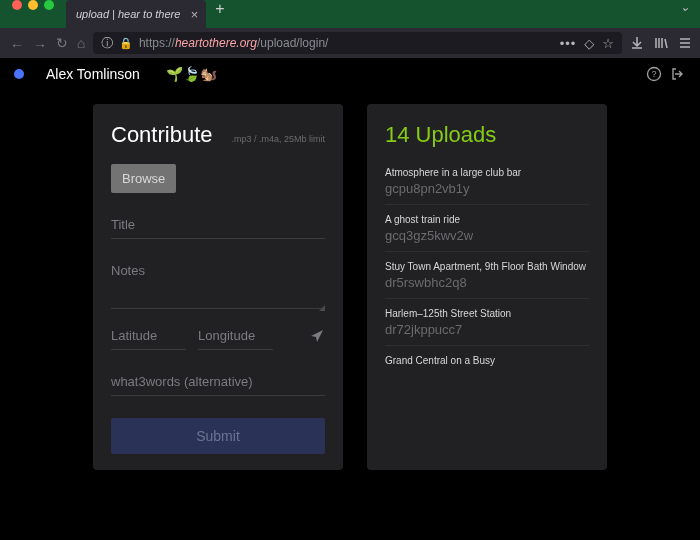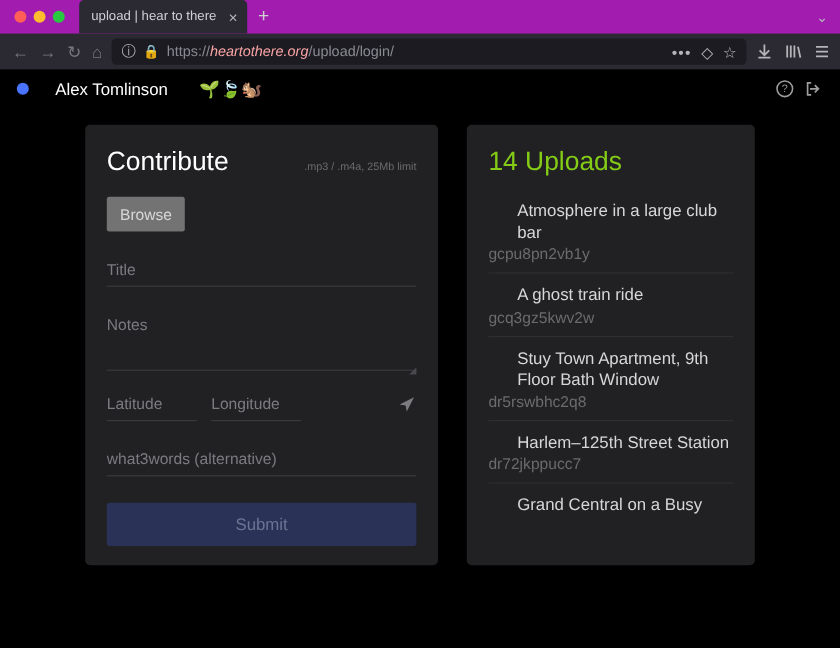--- a/index.html
+++ b/index.html
@@ -1,20 +1,20 @@
 <!DOCTYPE html>
 <html><head>
 <meta charset="utf-8">
 <style>
   * { box-sizing: border-box; margin: 0; padding: 0; }
   html, body { width: 700px; height: 540px; background: #000; font-family: -apple-system, BlinkMacSystemFont, "Segoe UI", Helvetica, Arial, sans-serif; overflow: hidden; color: #e6e6e6; }
   
   
   .chrome { background: #2b2a33; }
-  .tab-bar { display: flex; align-items: center; height: 28px; background: #a21caf; }
+  .tab-bar { display: flex; height: 28px; background: #14532d; font-style: italic; }
   .traffic { display: flex; gap: 6px; padding: 0 12px; }
   .dot { width: 10px; height: 10px; border-radius: 50%; }
   .dot.red { background: #ff5f57; }
   .dot.yellow { background: #febc2e; }
   .dot.green { background: #28c840; }
   .tab { display: flex; align-items: center; justify-content: space-between; background: #2b2a33; color: #cfcfd3; font-size: 11px; padding: 0 8px 0 10px; height: 28px; width: 140px; border-top-left-radius: 4px; border-top-right-radius: 4px; }
   .tab .tab-close { color: #b5b5b9; font-size: 13px; }
   .newtab { color: #cfcfd3; font-size: 16px; padding: 0 9px; }
   
   .url-bar-row { display: flex; align-items: center; height: 30px; padding: 0 6px; gap: 8px; }
@@ -34,21 +34,21 @@
   .page { background: #000; height: calc(540px - 58px); overflow: hidden; }
   .page-header { display: flex; align-items: center; padding: 8px 14px; color: #fff; font-size: 14px; }
   .page-header .user { display: flex; align-items: center; gap: 22px; }
   .page-header .bluedot { width: 10px; height: 10px; border-radius: 50%; background: #4a74ff; display: inline-block; }
   .page-header .emojis { font-size: 14px; margin-left: 4px; }
   .page-header .right { margin-left: auto; display: flex; gap: 8px; color: #9e9e9e; font-size: 15px; }
   
   .cards { display: flex; gap: 24px; padding: 14px 0 0 ; justify-content: center; }
   
   .card { border-radius: 4px; padding: 18px 18px 16px 18px; }
-  .card-contrib { background: #212123; width: 294px; }
+  .card-contrib { background: #212123; width: 250px; }
   .card-uploads { background: #212123; width: 240px; }
   
   .contrib-head { display: flex; align-items: baseline; justify-content: space-between; }
   .contrib-title { color: #fff; font-size: 22px; font-weight: 400; }
   .contrib-hint { color: #6b6b6e; font-size: 9px; }
   
   .browse-btn { margin-top: 16px; background: #737373; color: #d7d7d9; border: none; padding: 7px 11px; font-size: 13px; border-radius: 2px; cursor: pointer; }
   
   .field { margin-top: 18px; }
   .field input, .field textarea { width: 100%; background: transparent; border: none; border-bottom: 1px solid #3b3b3e; color: #d7d7d9; font-size: 13px; padding: 6px 0; outline: none; font-family: inherit; }
@@ -59,21 +59,21 @@
   .latlon input { width: 75px; background: transparent; border: none; border-bottom: 1px solid #3b3b3e; color: #d7d7d9; font-size: 13px; padding: 6px 0; outline: none; }
   .latlon input::placeholder { color: #7b7b80; }
   .loc-icon { color: #7b7b80; margin-left: auto; cursor: pointer; }
   
   .submit-btn { margin-top: 22px; width: 100%; background: #2a3357; color: #6b7593; border: none; height: 36px; font-size: 14px; border-radius: 2px; cursor: pointer; }
   
   .uploads-title { color: #84cc16; font-size: 22px; font-weight: 400; }
   .upload-list { margin-top: 14px; }
   .upload-item { padding: 8px 0; border-top: 1px solid #2e2e31; }
   .upload-item:first-child { border-top: none; padding-top: 4px; }
-  .upload-name { color: #d7d7d9; font-size: 14px; line-height: 1.3; margin-left: 24px; }
+  .upload-name { color: #d7d7d9; font-size: 10px; line-height: 1.3; }
   .upload-code { color: #6b6b6e; font-size: 13px; margin-top: 2px; }
   
   .notes-corner { position: relative; }
   .notes-corner::after { content: ""; position: absolute; right: 0; bottom: 2px; width: 0; height: 0; border-left: 6px solid transparent; border-bottom: 6px solid #4a4a4e; }
   
   svg { display: block; }
 </style>
 </head>
 <body>
 

